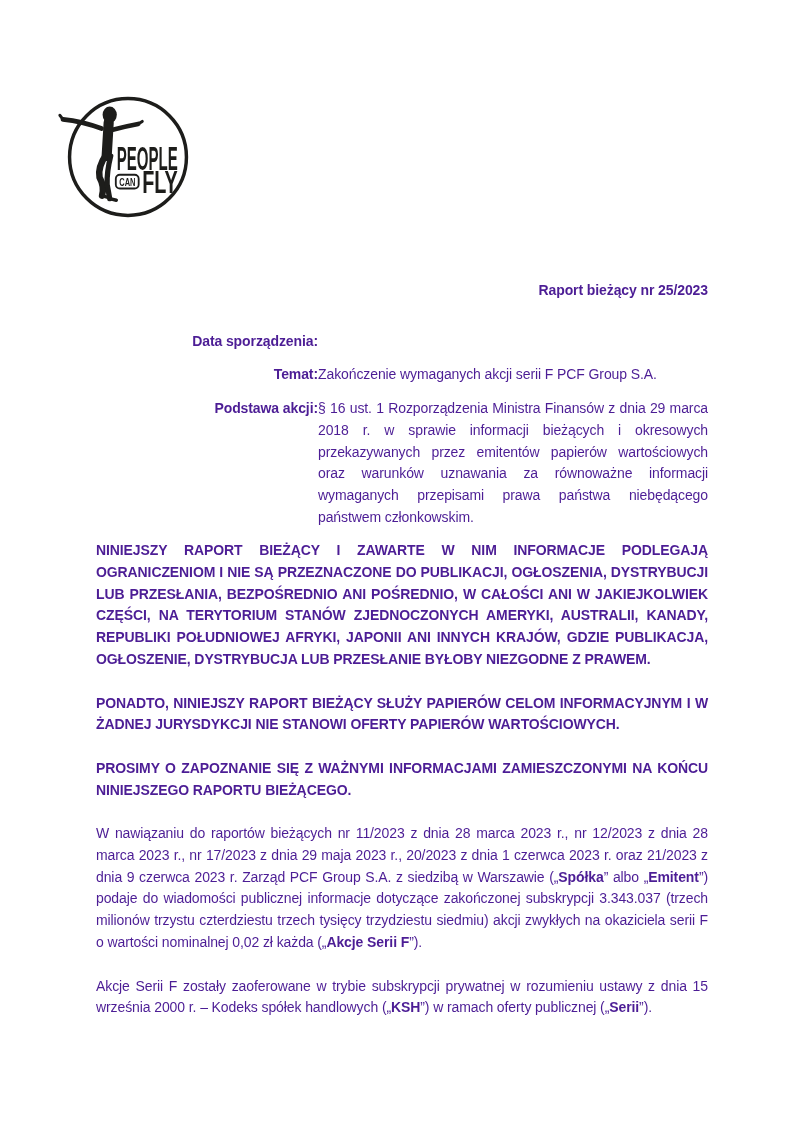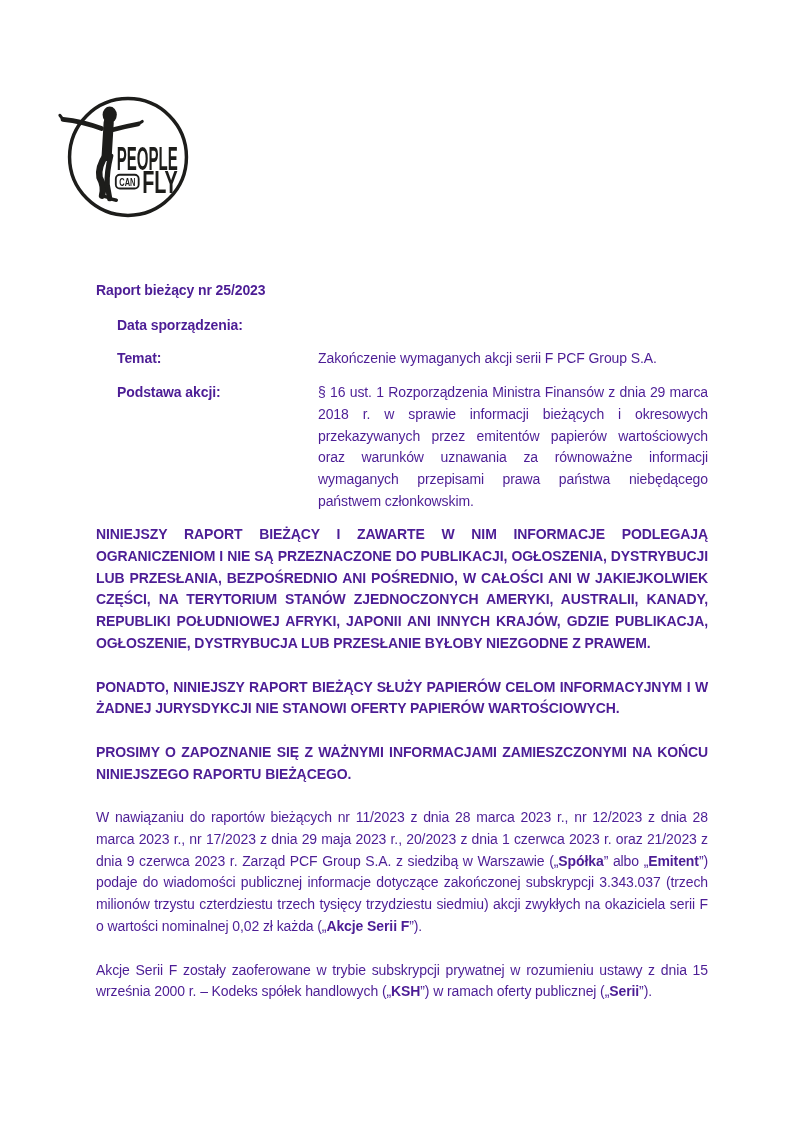--- a/index.html
+++ b/index.html
@@ -25,31 +25,31 @@
     left: 96px;
     top: 280px;
     width: 612px;
     font-size: 14px;
     line-height: 21.7px;
     letter-spacing: -0.1px;
     text-align: justify;
   }
   .report-title {
     font-weight: bold;
-    margin: 0 0 13px 0;
-    text-align: left;
+    margin: 0 0 29px 0;
+    text-align: right;
   }
   .meta-row {
     display: flex;
     margin: 0 0 12px 0;
   }
   .meta-label {
     flex: 0 0 201px;
     font-weight: bold;
-    text-align: left;
+    text-align: right;
     padding-left: 21px;
   }
   .meta-value {
     flex: 1 1 auto;
     text-align: justify;
   }
   .content-label {
     font-weight: bold;
     margin: 6px 0 10px 0;
     text-align: left;

